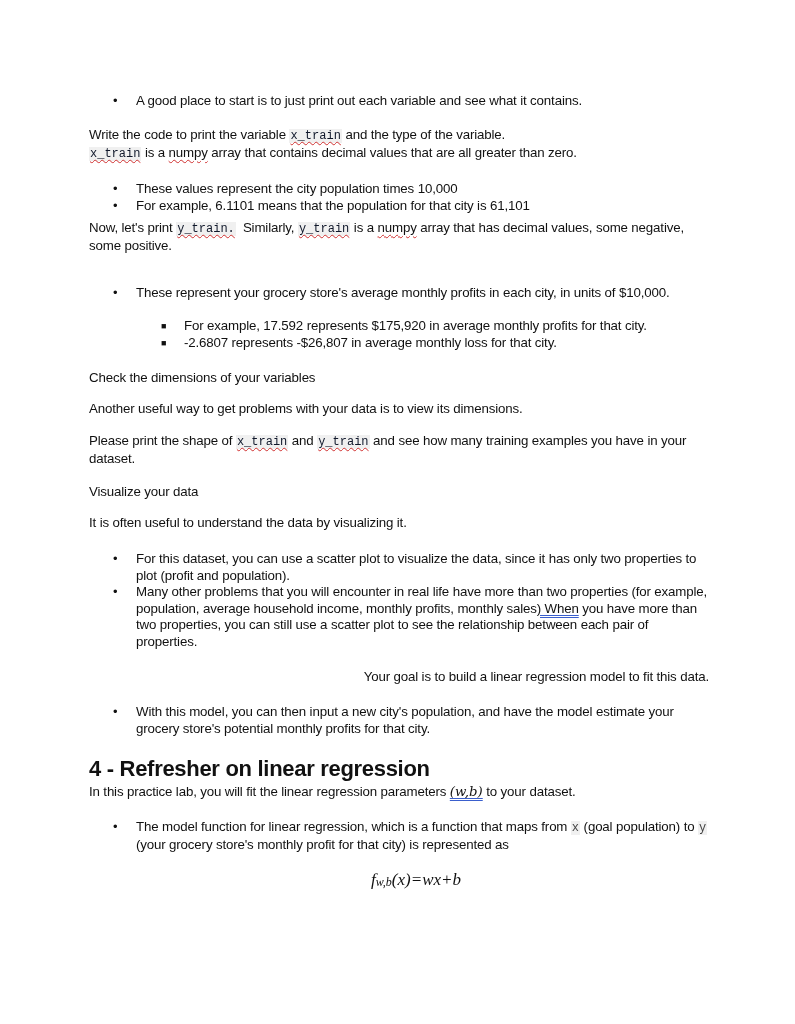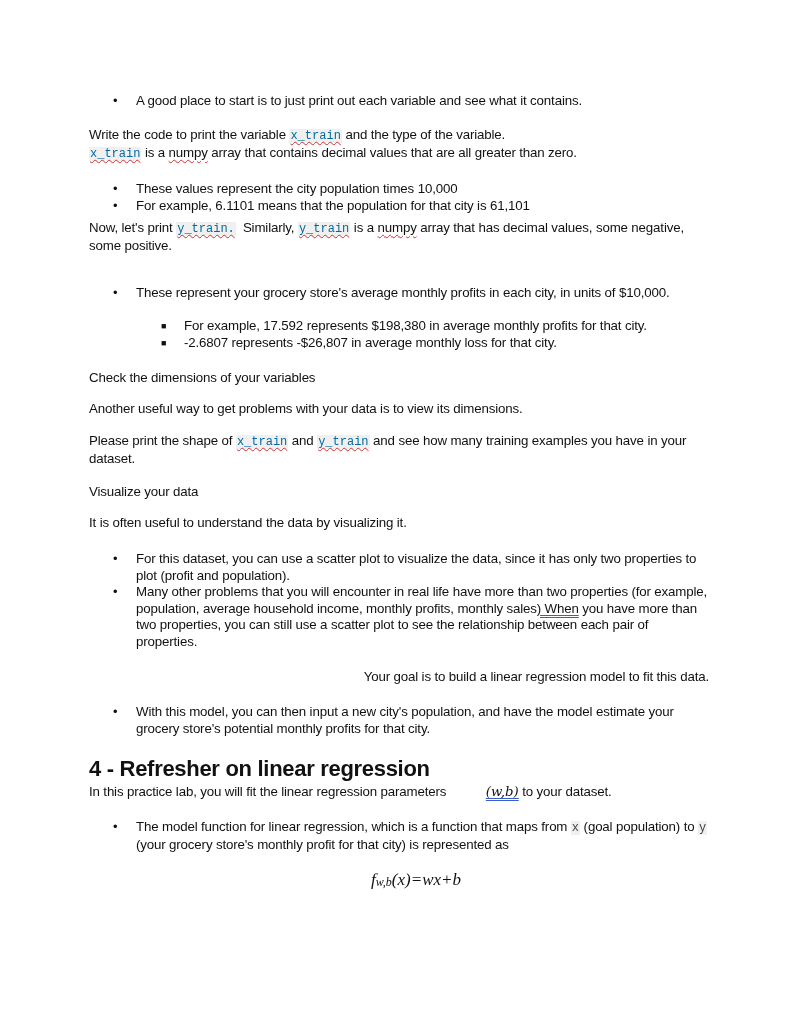--- a/index.html
+++ b/index.html
@@ -53,21 +53,21 @@
       font-size: 9px;
     }
     .bl2 .txt {
       left: 95px;
       width: 520px;
     }
     .code {
       font-family: "Liberation Mono", monospace;
       font-size: 12px;
       background: #f0f0f0;
-      color: #0369a1;
+      color: #0f172a;
       text-decoration: underline wavy #d03030;
       text-decoration-thickness: 1px;
       text-underline-offset: 2px;
       padding: 0 1px;
       letter-spacing: 0;
     }
     .code-plain {
       font-family: "Liberation Mono", monospace;
       font-size: 12px;
       background: #f0f0f0;
@@ -91,21 +91,20 @@
       left: 0;
       font-size: 22px;
       font-weight: bold;
       letter-spacing: -0.3px;
       line-height: 26px;
     }
     .math {
       font-family: "DejaVu Serif", serif;
       font-style: italic;
       letter-spacing: 0;
-      margin-left: 36px;
     }
     .formula {
       position: absolute;
       left: 282px;
       font-family: "Liberation Serif", serif;
       font-style: italic;
       font-size: 17px;
       letter-spacing: 0;
     }
     .formula sub {
@@ -140,21 +139,21 @@
   <div class="blk" style="top:220px;">
     <span>Now, let's print </span><span class="code">y_train.</span><span style="white-space:pre;">  Similarly, </span><span class="code">y_train</span><span> is a </span><span class="spell">numpy</span><span> array that has decimal values, some negative, some positive.</span>
   </div>
 
   <div class="bl" style="top:285px;">
     <span class="dot">•</span>
     <span class="txt">These represent your grocery store's average monthly profits in each city, in units of $10,000.</span>
   </div>
   <div class="bl bl2" style="top:318px;">
     <span class="dot">■</span>
-    <span class="txt">For example, 17.592 represents $198,380 in average monthly profits for that city.</span>
+    <span class="txt">For example, 17.592 represents $175,920 in average monthly profits for that city.</span>
   </div>
   <div class="bl bl2" style="top:335px;">
     <span class="dot">■</span>
     <span class="txt">-2.6807 represents -$26,807 in average monthly loss for that city.</span>
   </div>
 
   <div class="blk italic" style="top:370px;">Check the dimensions of your variables</div>
 
   <div class="blk" style="top:401px;">Another useful way to get problems with your data is to view its dimensions.</div>
 

